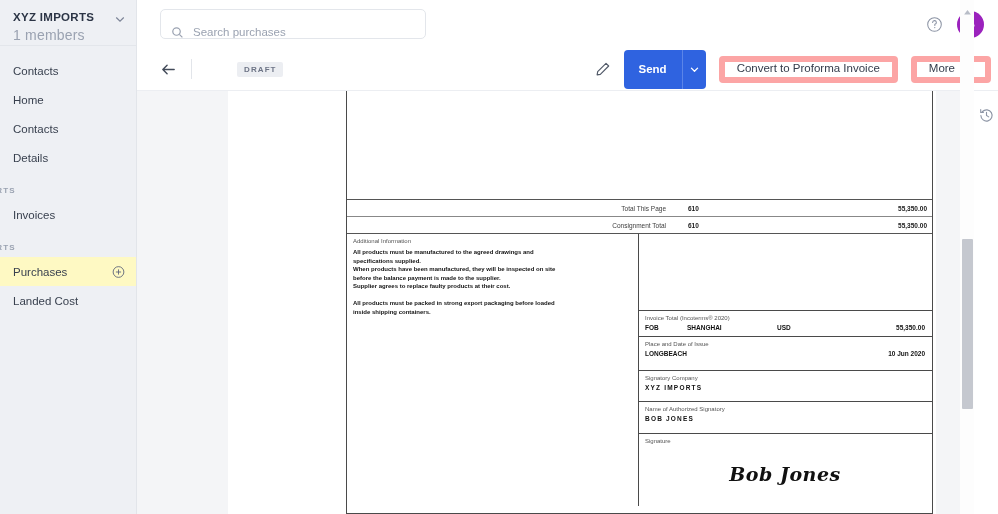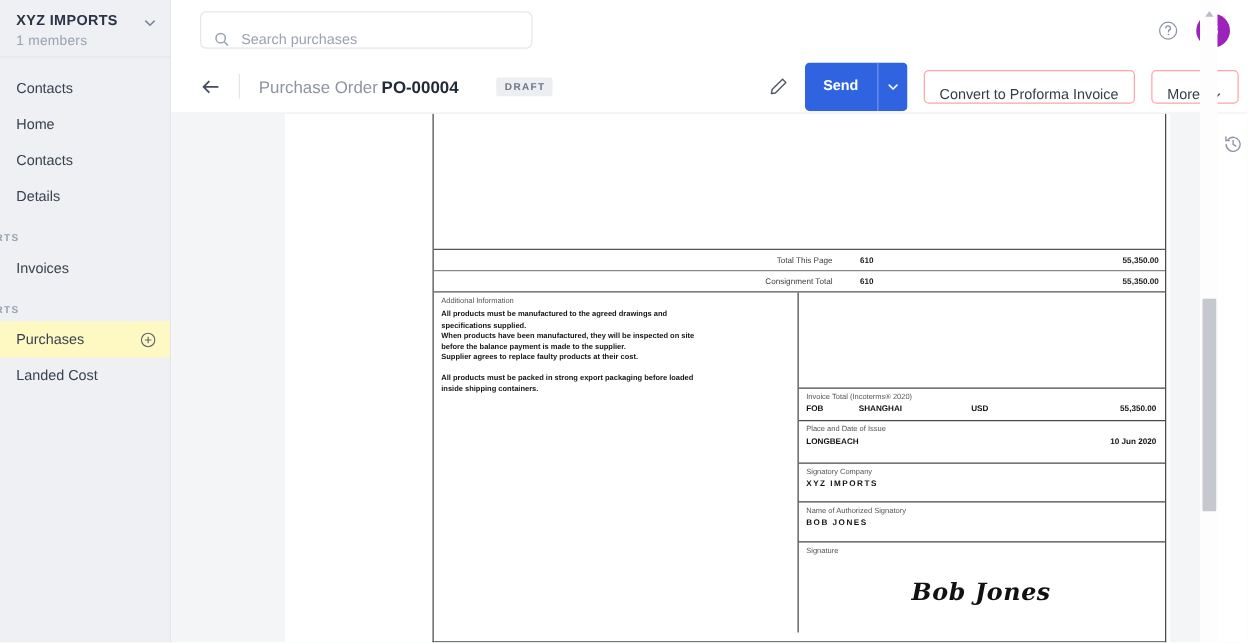--- a/index.html
+++ b/index.html
@@ -24,21 +24,21 @@
     padding: 10px 12px 12px 13px;
     border-bottom: 1px solid #e3e6eb;
     position: relative;
     height: 46px;
   }
   .org-name {
     font-size: 11.5px; font-weight: 700; color: #2b3445;
     letter-spacing: .3px; line-height: 14px;
   }
   .org-members {
-    font-size: 11px; color: #9aa2b1; margin-top: 3px; letter-spacing: .2px;
+    font-size: 14px; color: #9aa2b1; margin-top: 3px; letter-spacing: .2px;
   }
   .org-chevron {
     position: absolute; right: 10px; top: 11px;
     width: 12px; height: 12px; color: #7c8497;
   }
   .nav { padding-top: 10px; }
   .nav-item {
     height: 29px; display: flex; align-items: center;
     padding-left: 13px; padding-right: 10px;
     font-size: 11.5px; color: #39414f; cursor: pointer;
@@ -104,23 +104,23 @@
     padding: 0 15px; display: flex; align-items: center; border: 0; cursor: pointer;
     font-family: "Liberation Sans", sans-serif;
   }
   .send-caret {
     background: #2f63e0; color: #fff; width: 24px;
     display: flex; align-items: center; justify-content: center; cursor: pointer;
     border-left: 1px solid #5b85e8;
   }
   .send-caret svg { width: 11px; height: 11px; }
   .btn-outline {
-    height: 27px; border: 1px solid #fca5a5; border-radius: 4px; background: #fff;
+    height: 27px; border: 6px solid #fca5a5; border-radius: 4px; background: #fff;
     font-size: 11.5px; color: #343c4b; padding: 0 12px;
-    display: flex; align-items: flex-end; cursor: pointer;
+    display: flex; align-items: flex-start; cursor: pointer;
     font-family: "Liberation Sans", sans-serif; white-space: nowrap;
   }
   .btn-outline svg { width: 11px; height: 11px; margin-left: 7px; color: #4a5262; }
 
   
   .viewer {
     position: absolute; left: 0; right: 0; top: 91px; bottom: 0;
     background: #f4f5f7; overflow: hidden;
   }
   .paper {
@@ -260,23 +260,20 @@
       </div>
     </div>
 
     <div class="actionbar">
       <span class="back-btn">
         <svg viewBox="0 0 18 18" fill="none" stroke="currentColor" stroke-width="1.5" stroke-linecap="round" stroke-linejoin="round">
           <path d="M15 9H3M7.5 4.5L3 9l4.5 4.5"></path>
         </svg>
       </span>
       <span class="vdiv"></span>
-      <div class="doc-title">
-        <span>Purchase Order</span><b>PO-00004</b>
-      </div>
       <span class="draft-badge">DRAFT</span>
 
       <div class="act-right">
         <span class="edit-ico">
           <svg viewBox="0 0 18 18" fill="none" stroke="currentColor" stroke-width="1.3" stroke-linejoin="round">
             <path d="M12.4 2.6l3 3L6 15l-3.6.6L3 12z"></path>
           </svg>
         </span>
         <div class="send-group">
           <button class="send-btn">Send</button>

